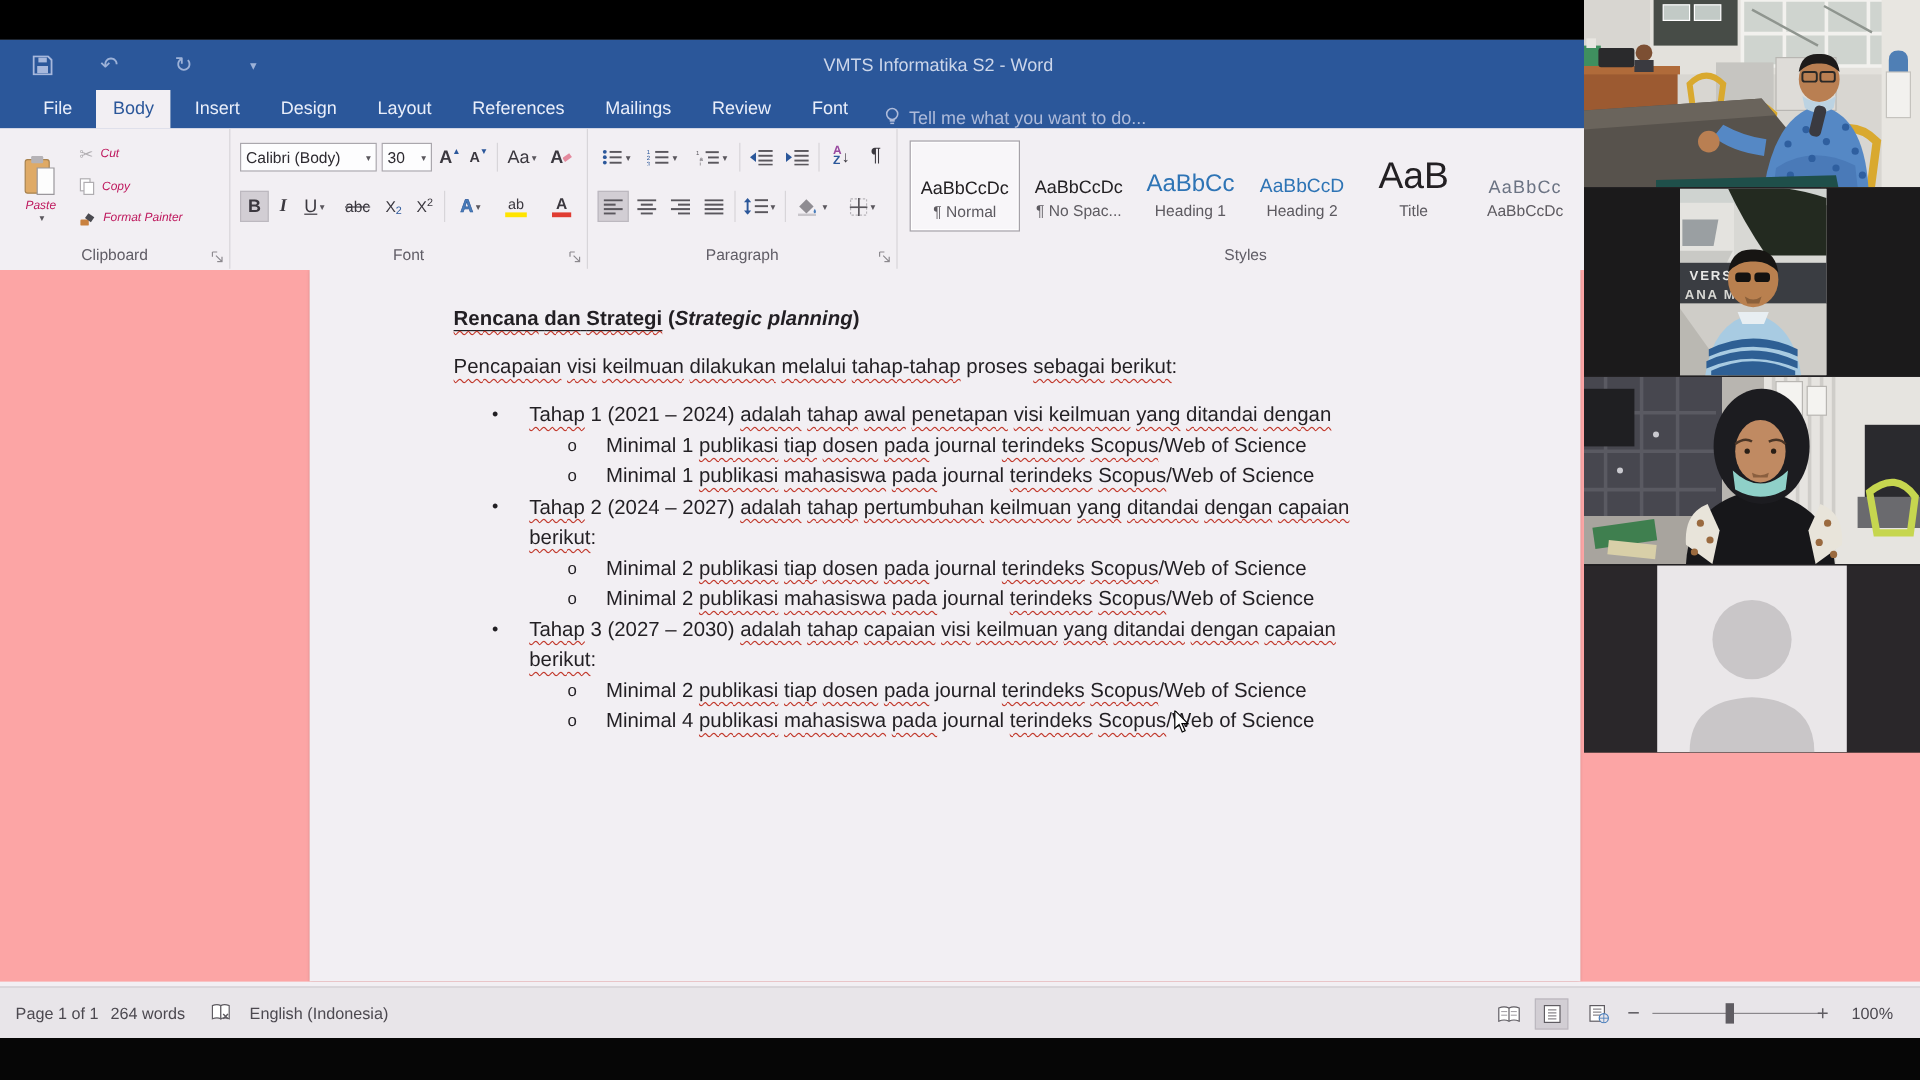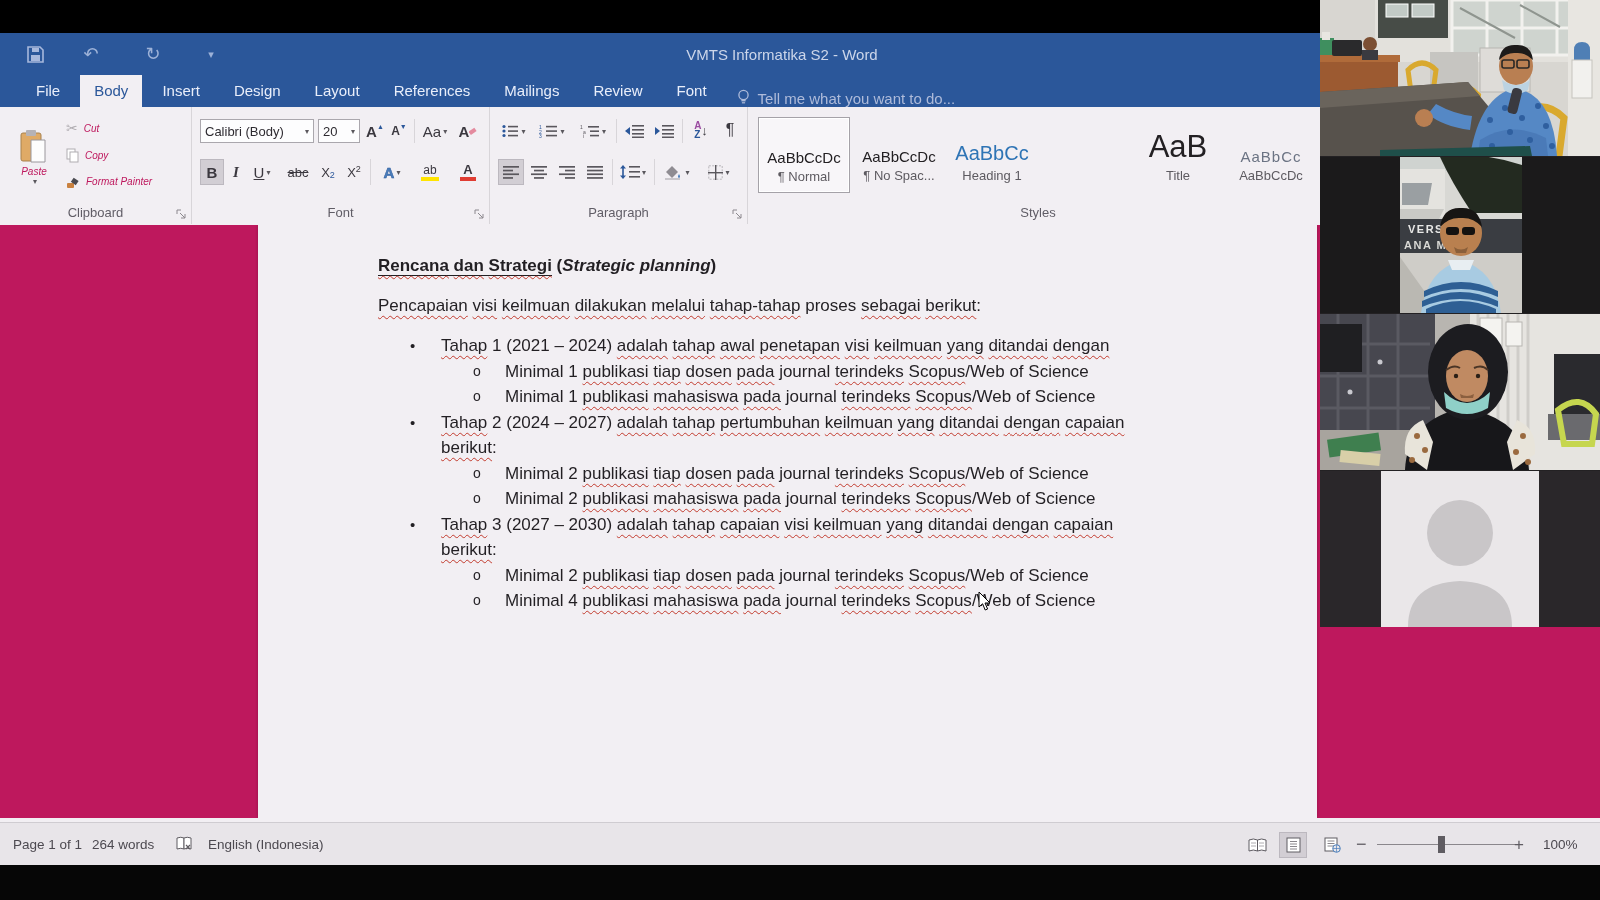--- a/index.html
+++ b/index.html
@@ -31,21 +31,21 @@
   .glyph{font-size:15px;font-weight:bold;}
   .graytxt{color:#a3a0a6;}
   .smalllabel{font-size:10px;color:#be185d;font-style:italic;}
   .vsep{position:absolute;width:1px;background:#d8d5d9;}
   
   .style-item{position:absolute;top:10px;width:92px;height:76px;text-align:center;}
   .style-item .sample{height:48px;display:flex;align-items:flex-end;justify-content:center;white-space:nowrap;overflow:hidden;}
   .style-item .sname{font-size:13px;color:#5d5a60;margin-top:3px;white-space:nowrap;overflow:hidden;}
   .style-item.selected{border:1px solid #a5a2a8;background:#f8f6f9;box-shadow:inset 0 0 0 1px #fff;box-sizing:border-box;}
   
-  #docarea{position:absolute;left:0;top:192px;width:100%;height:593px;background:#be185d;overflow:hidden;}
+  #docarea{position:absolute;left:0;top:192px;width:100%;height:593px;background:#fca5a5;overflow:hidden;}
   #page{position:absolute;left:258px;top:0;width:1059px;height:593px;background:#f2eff3;box-shadow:0 0 3px rgba(0,0,0,.25);}
   #doc-text{position:absolute;left:120px;top:28px;color:#221f23;font-size:17px;}
   .line{white-space:pre;height:25.5px;line-height:25.5px;position:relative;}
   .line.heading{margin-bottom:14.5px;}
   .line.para{margin-bottom:14.5px;}
   .line.li1,.line.cont1{padding-left:63px;}
   .line.li2{padding-left:127px;}
   .line .marker{position:absolute;font-size:15px;}
   .line.li1 .marker{left:32px;}
   .line.li2 .marker{left:95px;font-size:14px;}
@@ -140,21 +140,21 @@
             <path d="M1 1 v4 M1 1 h4 M4 4 l5 5 M9 5 v4 h-4" stroke="#6a676d" fill="none"></path>
           </svg>
       </div>
 
       <div class="group" style="left:192px;width:298px;">
         <div class="combo" style="left:8px;top:12px;width:114px;">
           <span>Calibri (Body)</span>
             <span class="arrow">▾</span>
         </div>
         <div class="combo" style="left:126px;top:12px;width:42px;">
-          <span>20</span>
+          <span>30</span>
             <span class="arrow">▾</span>
         </div>
         <div class="rbtn" style="left:172px;top:12px;width:22px;height:24px;">
             <span class="glyph">A</span>
             <span style="font-size:7px;color:#2b579a;margin-top:-10px;">▲</span>
           </div>
         <div class="rbtn" style="left:196px;top:12px;width:22px;height:24px;">
             <span class="glyph" style="font-size:12px;">A</span>
             <span style="font-size:7px;color:#2b579a;margin-top:-10px;">▼</span>
           </div>
@@ -347,20 +347,24 @@
           <div class="sample" style="font-size:15px;color:#232023;">AaBbCcDc</div>
           <div class="sname">¶ Normal</div>
         </div>
         <div class="style-item" style="left:105px;">
           <div class="sample" style="font-size:15px;color:#232023;">AaBbCcDc</div>
           <div class="sname">¶ No Spac...</div>
         </div>
         <div class="style-item" style="left:198px;">
           <div class="sample" style="font-size:20px;color:#2e74b5;">AaBbCc</div>
           <div class="sname">Heading 1</div>
+        </div>
+        <div class="style-item" style="left:291px;">
+          <div class="sample" style="font-size:16px;color:#2e74b5;">AaBbCcD</div>
+          <div class="sname">Heading 2</div>
         </div>
         <div class="style-item" style="left:384px;">
           <div class="sample" style="font-size:31px;color:#232023;">AaB</div>
           <div class="sname">Title</div>
         </div>
         <div class="style-item" style="left:477px;">
           <div class="sample" style="font-size:15px;color:#6b7383;letter-spacing:1px;">AaBbCc</div>
           <div class="sname">AaBbCcDc</div>
         </div>
         <div class="group-label" style="left:230px;right:auto;width:120px;">Styles</div>

